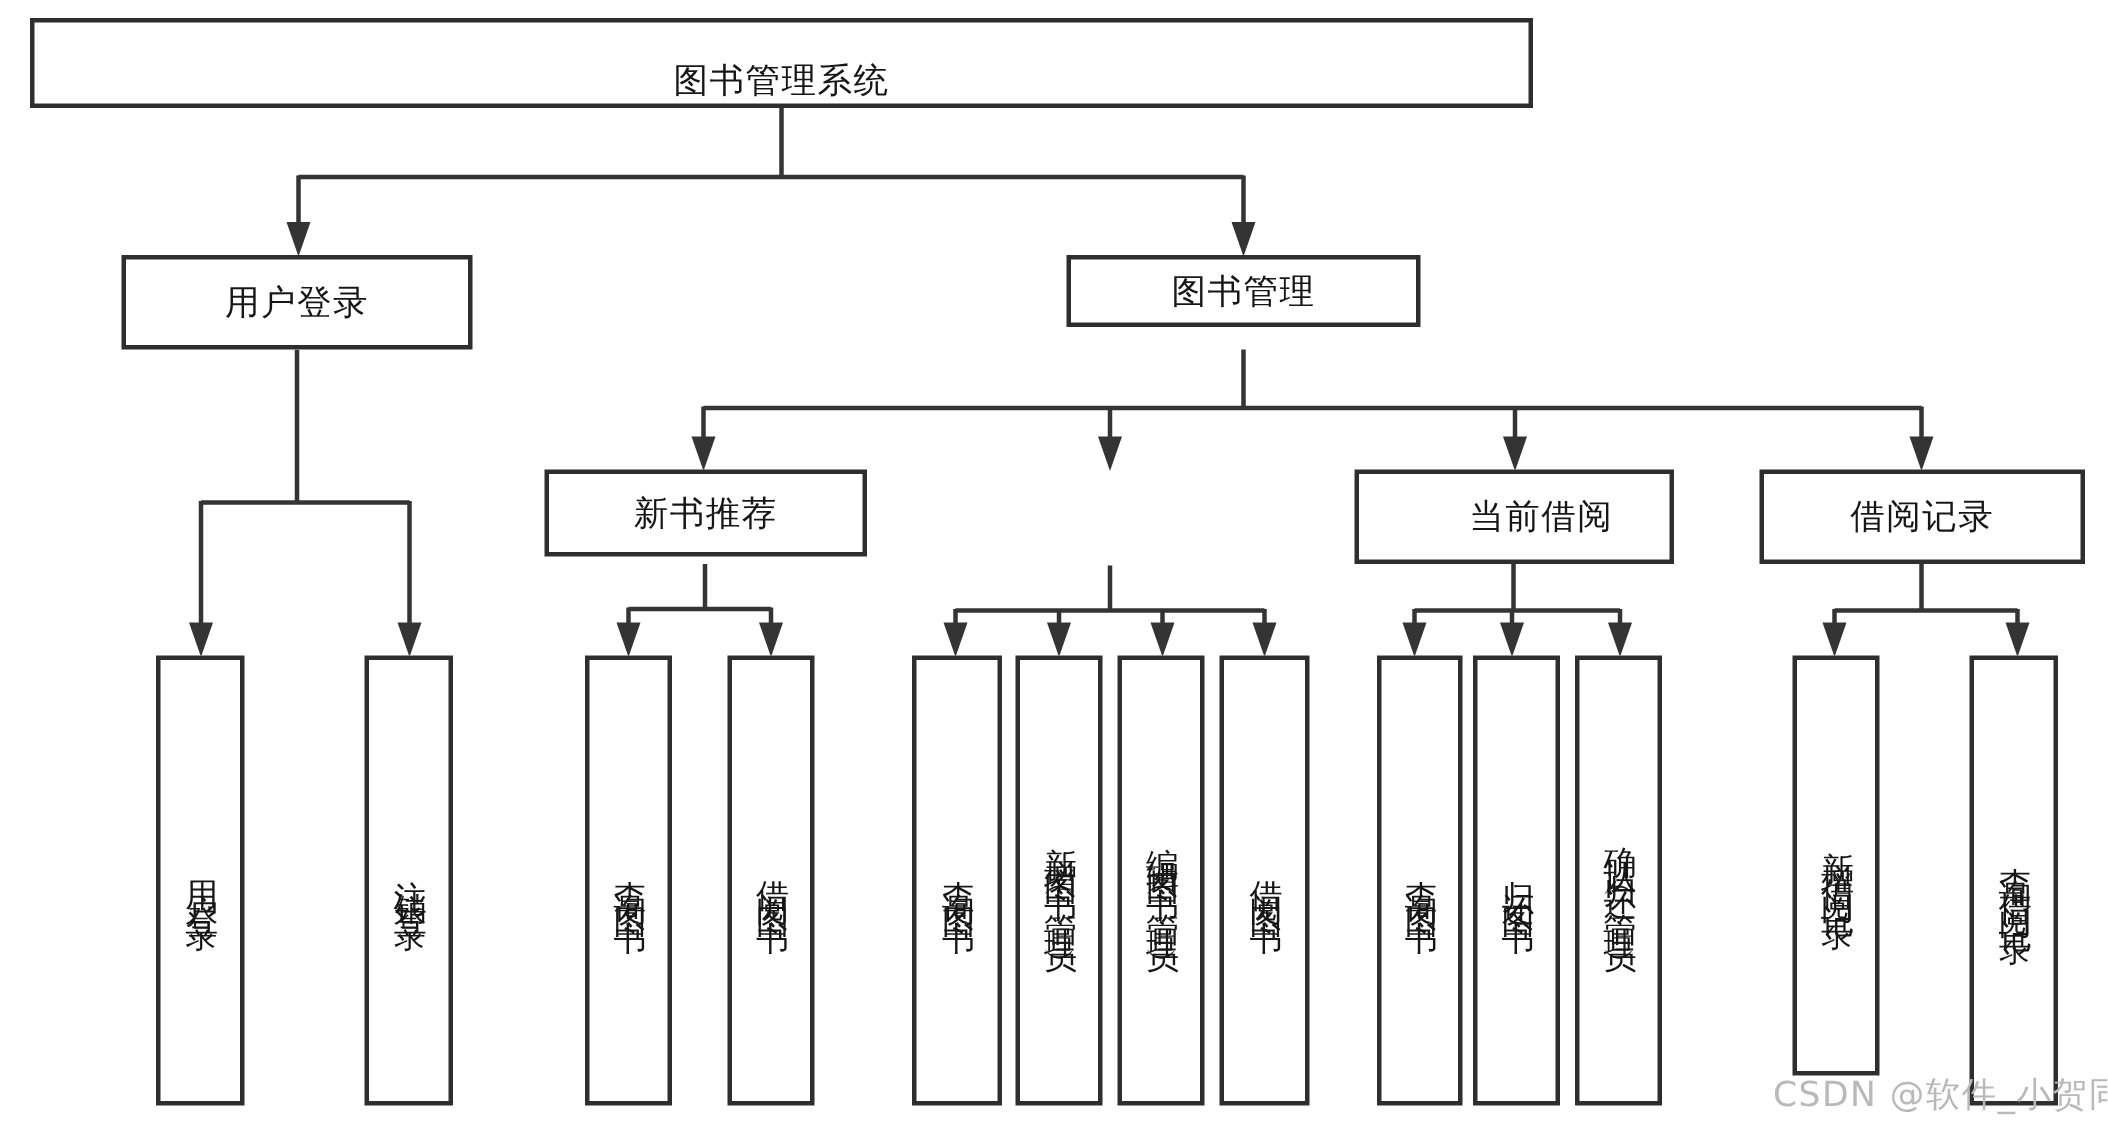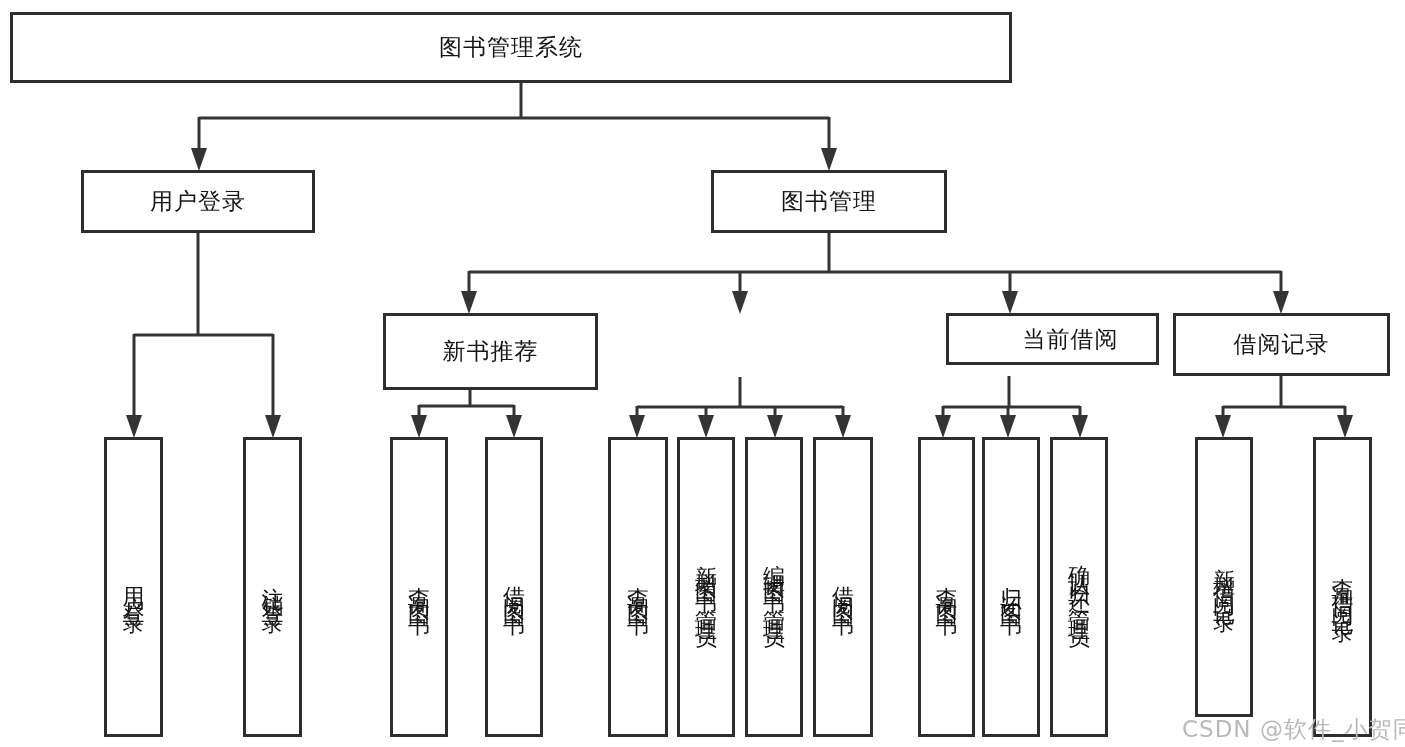--- a/index.html
+++ b/index.html
@@ -14,28 +14,28 @@
     display:flex;align-items:center;justify-content:center;
     color:#161616;
   }
   .h-box{font-size:23px;letter-spacing:1px;}
   .v-box .v-label{
     writing-mode:vertical-rl;text-orientation:mixed;
     font-size:22px;letter-spacing:9px;line-height:1;
     white-space:nowrap;
   }
   
-  .n-root{left:10px;top:12px;width:1002px;height:71px;}
+  .n-root{left:20px;top:12px;width:1002px;height:60px;align-items:flex-end;}
   
   .n-userlogin{left:81px;top:170px;width:234px;height:63px;}
-  .n-bookmgmt{left:711px;top:170px;width:236px;height:63px;}
+  .n-bookmgmt{left:711px;top:170px;width:236px;height:48px;}
   
-  .n-newbook{left:383px;top:313px;width:215px;height:77px;}
+  .n-newbook{left:363px;top:313px;width:215px;height:58px;}
   .n-borrow{left:633px;top:313px;width:215px;height:64px;}
-  .n-current{left:946px;top:313px;width:213px;height:52px;padding-left:36px;}
+  .n-current{left:903px;top:313px;width:213px;height:63px;padding-left:36px;}
   .n-records{left:1173px;top:313px;width:217px;height:63px;}
   
   .lf1 {left:104px; top:437px;width:59px;height:300px;}
   .lf2 {left:243px; top:437px;width:59px;height:300px;}
   .lf3 {left:390px; top:437px;width:58px;height:300px;}
   .lf4 {left:485px; top:437px;width:58px;height:300px;}
   .lf5 {left:608px; top:437px;width:60px;height:300px;}
   .lf6 {left:677px; top:437px;width:58px;height:300px;}
   .lf7 {left:745px; top:437px;width:58px;height:300px;}
   .lf8 {left:813px; top:437px;width:60px;height:300px;}

